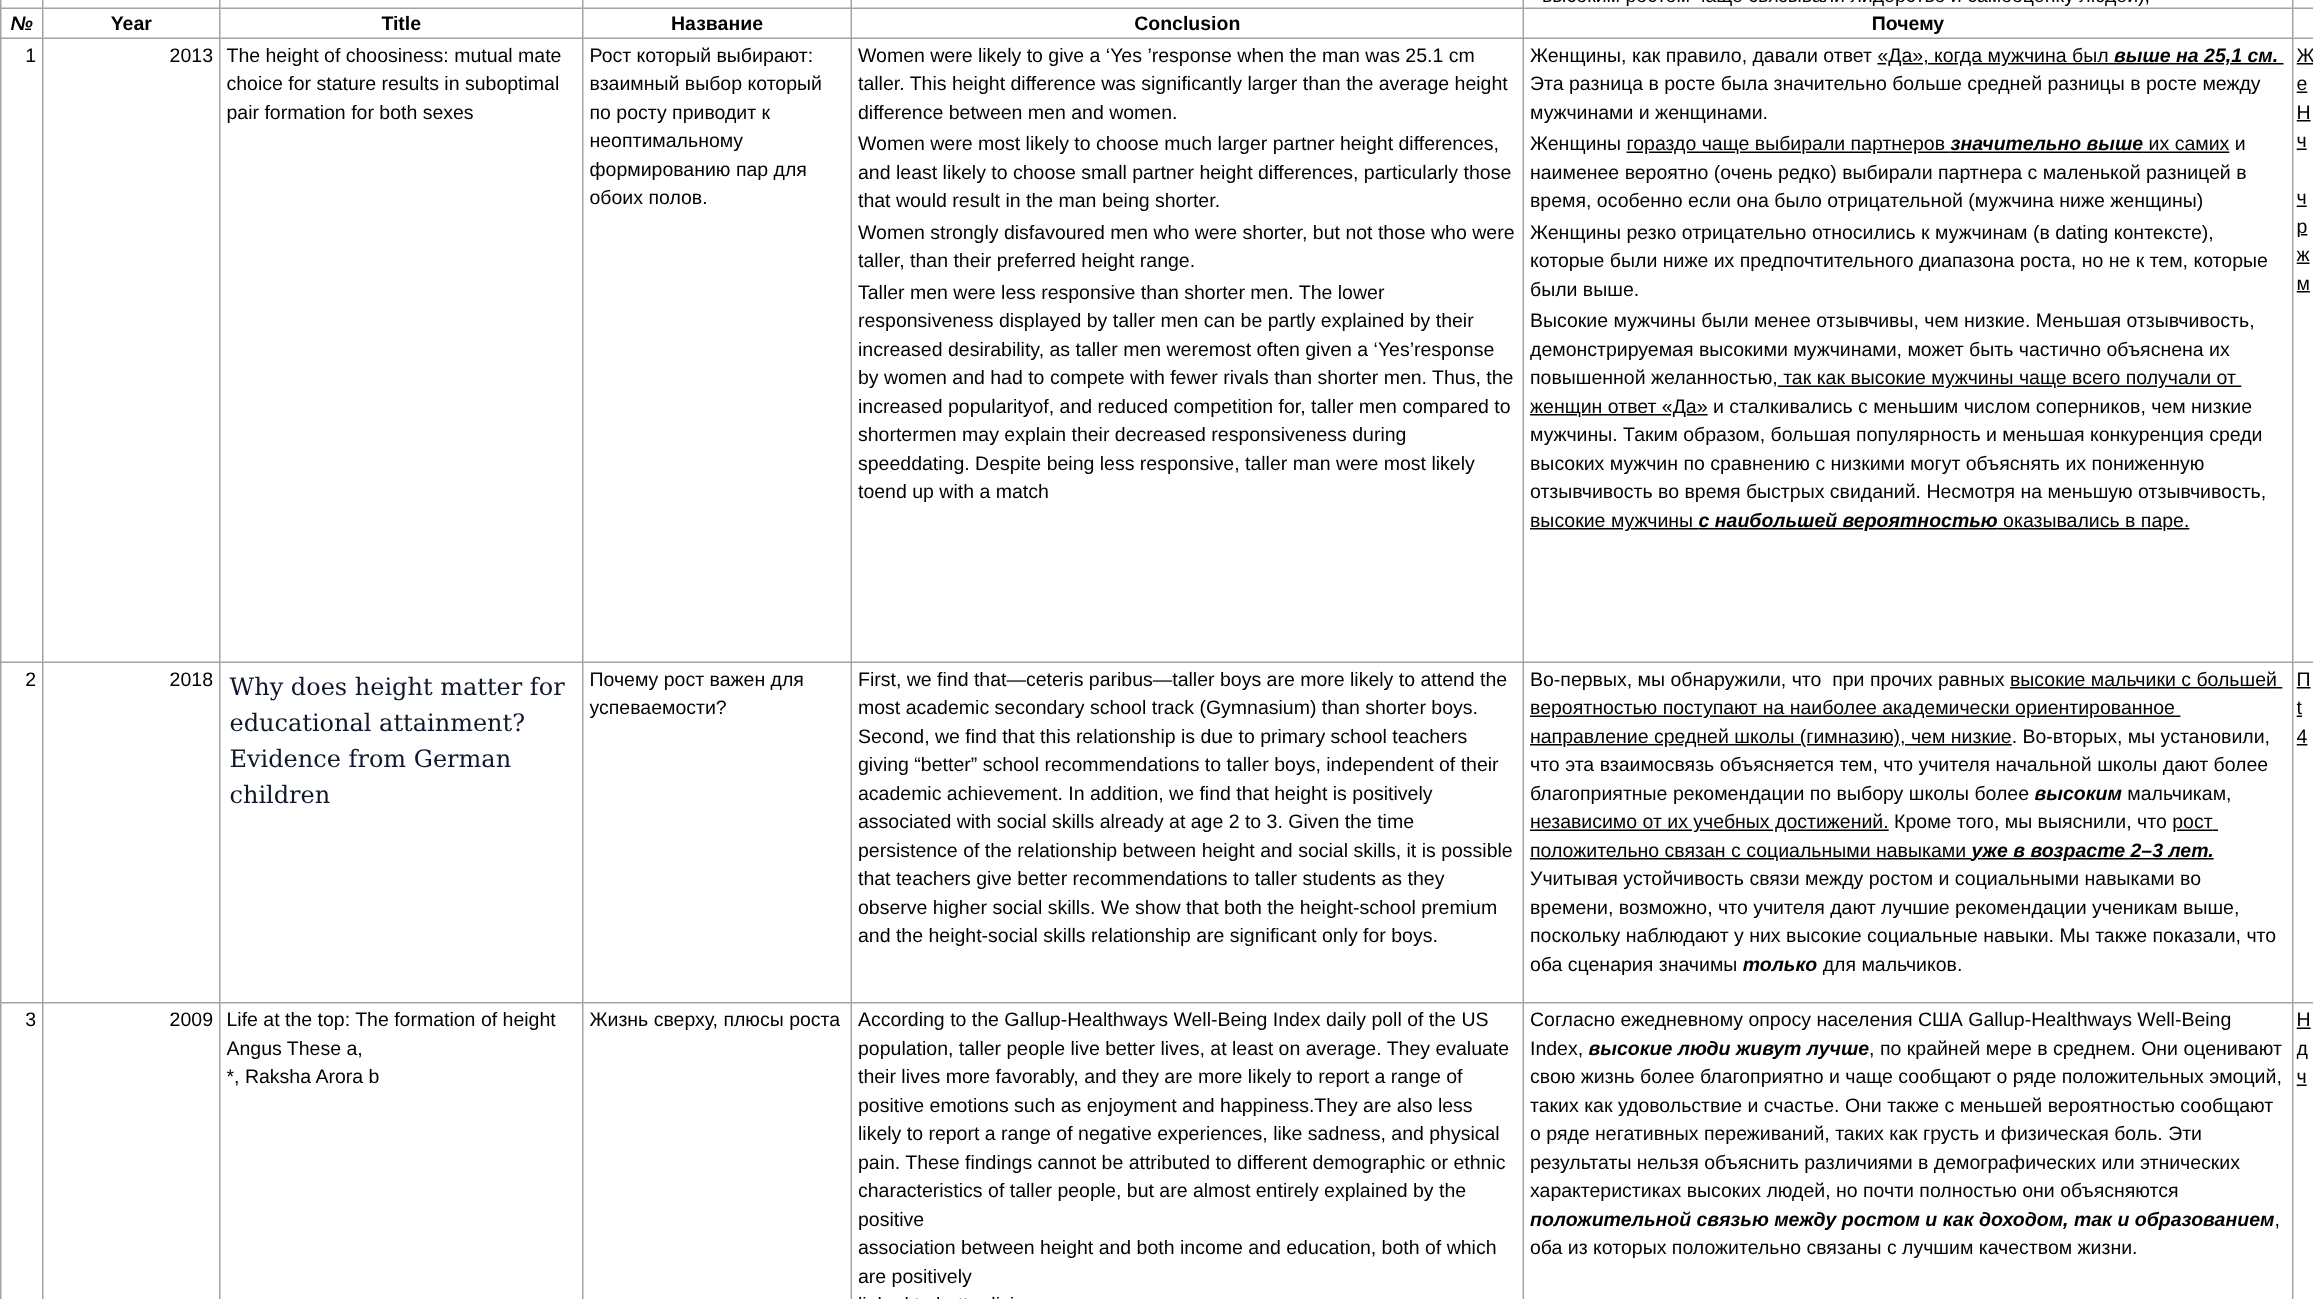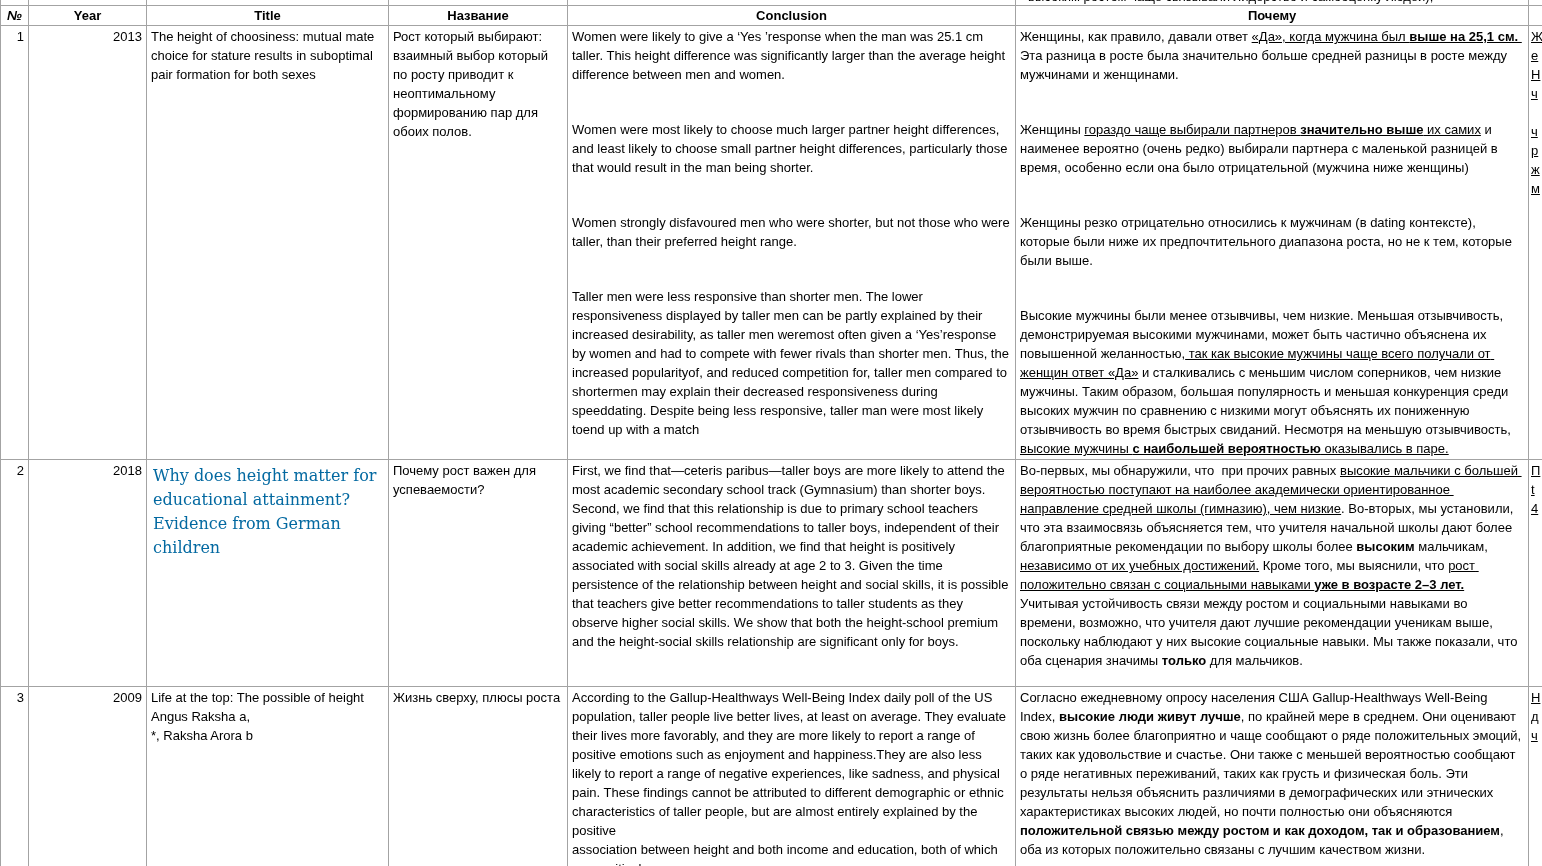--- a/index.html
+++ b/index.html
@@ -5,24 +5,24 @@
   html,body{margin:0;padding:0;background:#fff;}
   body{font-family:"Liberation Sans","DejaVu Sans",sans-serif;color:#000;}
   .sheet{position:relative;width:1542px;height:866px;overflow:hidden;background:#fff;}
   table.grid{border-collapse:collapse;table-layout:fixed;width:1542px;}
   .grid td,.grid th{border:1px solid #a3a3a3;vertical-align:top;overflow:hidden;
     padding:1px 4px;font-size:13px;line-height:19px;background:#fff;}
   .grid th{font-weight:bold;text-align:center;white-space:nowrap;vertical-align:middle;padding-top:0;padding-bottom:0;}
   th.num-h{text-align:center;font-style:italic;}
   td.num-c,td.year-c{text-align:right;}
   .para{white-space:pre-wrap;}
-  .para + .para{margin-top:36px;}
-  .b{font-weight:bold;}
+  .para + .para{margin-top:2px;}
+  .b{font-weight:bold;font-style:italic;}
   .u{text-decoration:underline;text-align:right;}
-  td.title-serif{font-family:"DejaVu Serif","Liberation Serif",serif;font-size:16px;line-height:24px;padding-left:6px;padding-top:4px;color:#0369a1;}
+  td.title-serif{font-family:"DejaVu Serif","Liberation Serif",serif;font-size:16px;line-height:24px;padding-left:6px;padding-top:4px;color:#0f172a;}
   td.clip-cell{border-top:none;padding:0;}
   .top-clip{height:5px;overflow:hidden;}
   .top-clip span{display:block;margin-top:-13px;padding-left:12px;white-space:nowrap;}
   td.edge-cell{padding:1px 0 1px 2px;}
   .edge-line{display:block;height:19px;line-height:19px;text-decoration:underline;white-space:nowrap;overflow:hidden;}
 </style>
 </head>
 <body>
 
 <div class="sheet">
@@ -107,21 +107,21 @@
             <div class="edge-line">П</div>
             <div class="edge-line">t</div>
             <div class="edge-line">4</div>
           </td>
     </tr>
 
     <tr style="height:198px">
       <td class="num-c">3</td>
       <td class="year-c">2009</td>
       <td>
-            <div class="para"><span>Life at the top: The possible of height</span><br><span>Angus Raksha a,</span><br><span>*, Raksha Arora b</span></div>
+            <div class="para"><span>Life at the top: The formation of height</span><br><span>Angus These a,</span><br><span>*, Raksha Arora b</span></div>
           </td>
       <td>Жизнь сверху, плюсы роста</td>
       <td>
             <div class="para"><span>According to the Gallup-Healthways Well-Being Index daily poll of the US population, taller people live better lives, at least on average. They evaluate their lives more favorably, and they are more likely to report a range of positive emotions such as enjoyment and happiness.They are also less likely to report a range of negative experiences, like sadness, and physical pain. These findings cannot be attributed to different demographic or ethnic characteristics of taller people, but are almost entirely explained by the positive</span><br><span>association between height and both income and education, both of which are positively</span><br><span>linked to better living</span></div>
           </td>
       <td>
             <div class="para"><span>Согласно ежедневному опросу населения США Gallup-Healthways Well-Being Index, </span><span class="b">высокие люди живут лучше</span><span>, по крайней мере в среднем. Они оценивают свою жизнь более благоприятно и чаще сообщают о ряде положительных эмоций, таких как удовольствие и счастье. Они также с меньшей вероятностью сообщают о ряде негативных переживаний, таких как грусть и физическая боль. Эти результаты нельзя объяснить различиями в демографических или этнических характеристиках высоких людей, но почти полностью они объясняются </span><span class="b">положительной связью между ростом и как доходом, так и образованием</span><span>, оба из которых положительно связаны с лучшим качеством жизни.</span></div>
           </td>
       <td class="edge-cell">
             <div class="edge-line">Н</div>

